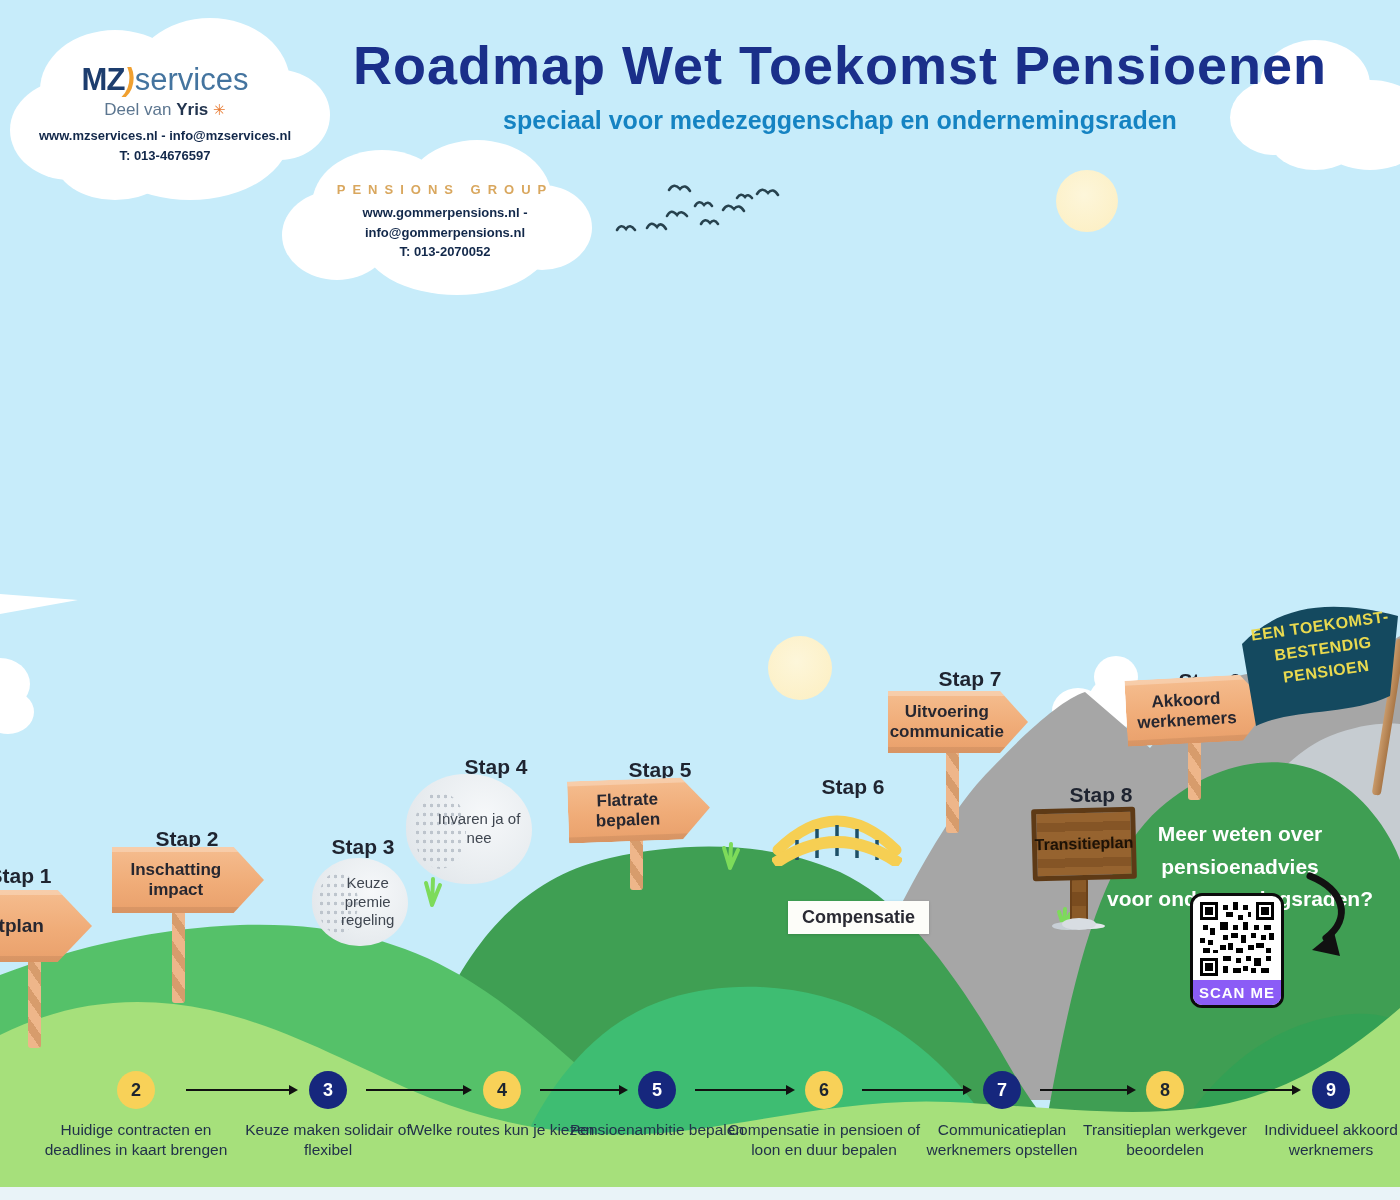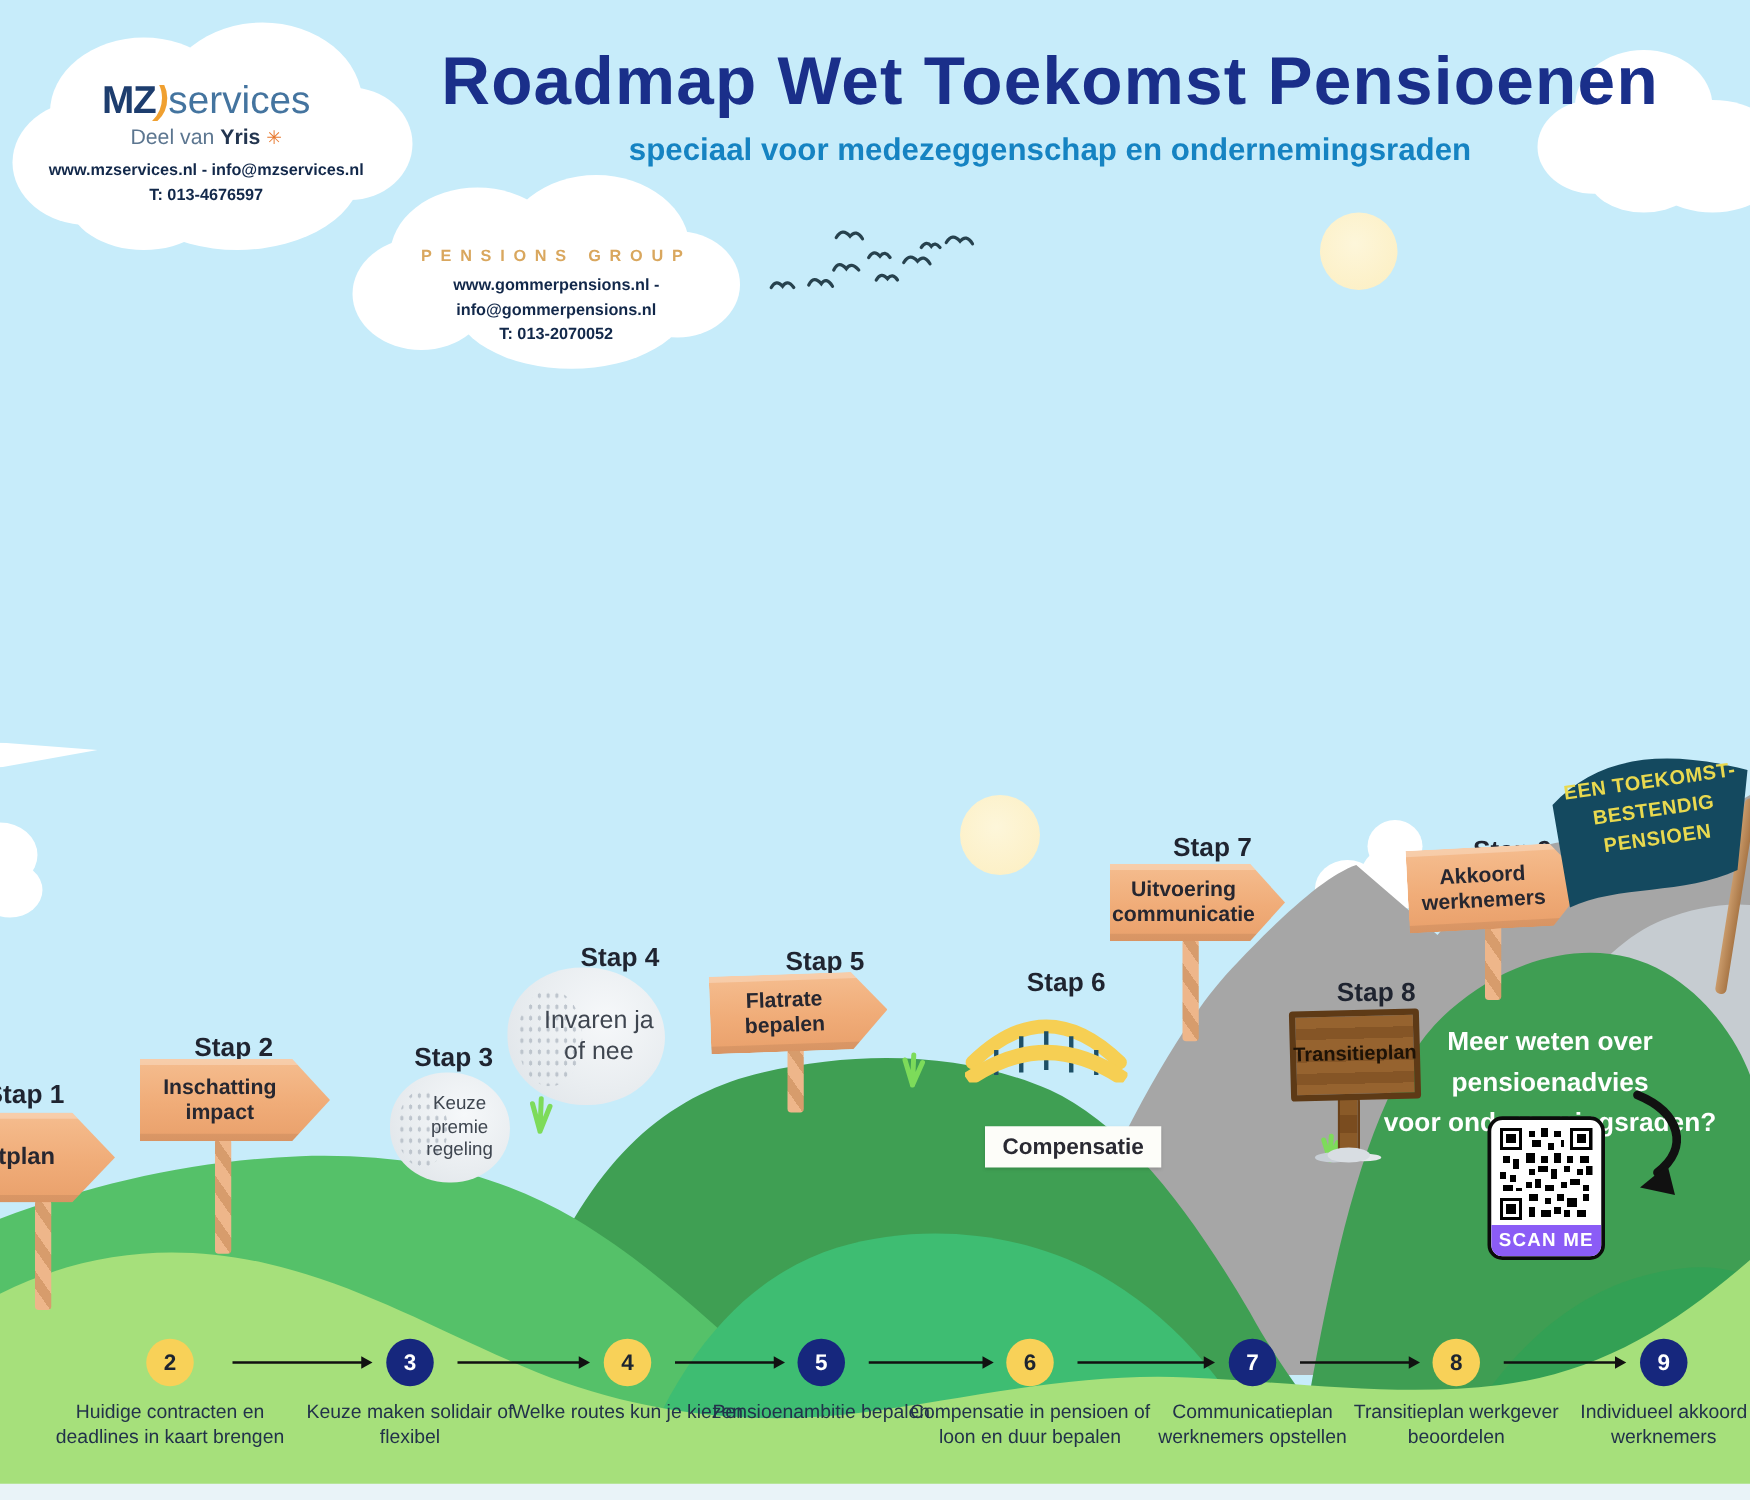--- a/index.html
+++ b/index.html
@@ -25,40 +25,40 @@
   .mz-light { color:#44749f; }
   .mz-line2 { font-size:17px; color:#5c7690; margin-top:2px; }
   .mz-line2 b { color:#23354f; }
   .mz-flower { color:#e8792f; font-size:15px; }
   .contact { font-size:13px; font-weight:bold; color:#12284a; margin-top:6px; line-height:1.5; }
 
   .gommer-content { position:absolute; left:300px; top:178px; width:290px; text-align:center; z-index:4; }
   .gommer-line1 { font-family:"Liberation Serif", serif; }
   .gommer-amp { font-size:30px; color:#b9c6cf; }
   .gommer-name { font-size:40px; color:#2e80b4; letter-spacing:1px; }
-  .gommer-group { font-size:13px; letter-spacing:7px; color:#d9a75e; font-weight:bold; margin-top:19px; }
+  .gommer-group { font-size:13px; letter-spacing:7px; color:#d9a75e; font-weight:bold; margin-top:4px; }
 
   
   #land { position:absolute; left:0; top:0; z-index:2; }
 
   
   .step-label { position:absolute; font-size:21px; font-weight:bold; color:#1f2430; text-align:center; z-index:5; }
   .sign { position:absolute; z-index:5; display:flex; align-items:center; justify-content:center;
           background:linear-gradient(180deg,#f5bd8f 0%,#f0ac78 55%,#e9a06b 100%);
           clip-path:polygon(0 0, 80% 0, 100% 50%, 80% 100%, 0 100%);
           box-shadow:inset 0 5px 0 rgba(255,255,255,.25), inset 0 -6px 0 rgba(0,0,0,.07); }
   .sign-text { font-size:17px; font-weight:bold; color:#272730; text-align:center; line-height:1.2; padding-right:16%; }
   .pole { position:absolute; width:13px; border-radius:3px; z-index:4;
           background:repeating-linear-gradient(55deg,#eeb68a 0 10px,#d79c6c 10px 18px); }
   .stone { position:absolute; z-index:5; display:flex; align-items:center; justify-content:center;
            background:radial-gradient(circle at 62% 38%, #f6f8fa 0%, #e9edf0 55%, #dde2e7 100%);
            border-radius:48% 52% 50% 50%; }
   .stone::before { content:''; position:absolute; left:6%; top:16%; width:42%; height:70%; border-radius:50%;
            background-image:radial-gradient(#b6bec7 1.4px, transparent 1.6px); background-size:7px 9px; opacity:.85; }
-  .stone-text { position:relative; font-size:20px; color:#3f4650; text-align:center; line-height:1.25; padding-left:16%; }
+  .stone-text { position:relative; font-size:15px; color:#3f4650; text-align:center; line-height:1.25; padding-left:16%; }
   .dark-sign { position:absolute; z-index:5; display:flex; align-items:center; justify-content:center;
            background:repeating-linear-gradient(180deg,#96632f 0 9px,#855526 9px 18px);
            border:5px solid #5e3a16; border-radius:3px; }
   .dark-sign .sign-text { padding:0; color:#1d1206; font-size:16px; }
   .dark-pole { position:absolute; width:18px; z-index:4; border-radius:3px;
            background:repeating-linear-gradient(180deg,#8a5a28 0 14px,#7a4c1f 14px 28px); border-left:2px solid #6b4119; border-right:2px solid #6b4119;}
   .base-stones { position:absolute; z-index:5; width:34px; height:12px; background:#d8dde2; border-radius:50%;
            box-shadow:-12px 2px 0 -2px #c8cfd6, 12px 2px 0 -3px #e4e8ec; }
 
   .comp-box { position:absolute; z-index:5; background:#fdfdf9; padding:6px 14px; font-size:18px; font-weight:bold;

